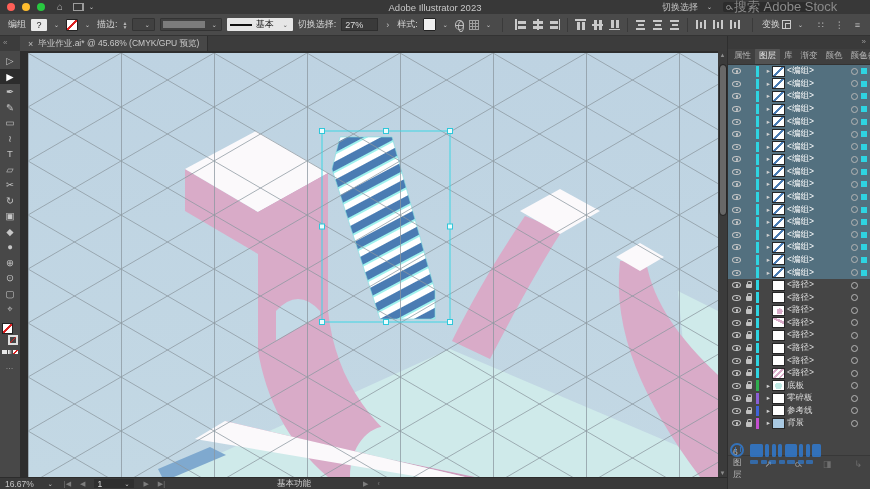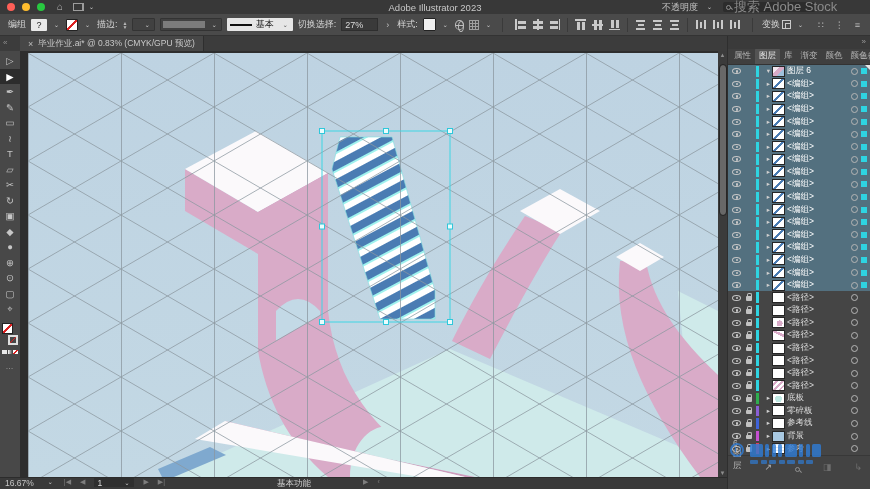--- a/index.html
+++ b/index.html
@@ -88,21 +88,21 @@
   
   #canvas{position:absolute;left:20px;top:51px;width:707px;height:426px;background:#2e2e2e}
   #artboard{position:absolute;left:8px;top:2px;right:9px;bottom:0;overflow:hidden}
   #artboard svg{display:block;width:100%;height:100%}
   #vscroll{position:absolute;right:0;top:0;width:9px;bottom:0;background:#3b3b3b}
   #vscroll .thumb{position:absolute;left:1.5px;width:6px;top:14px;height:150px;background:#686868;border-radius:3px}
   #vscroll .arr{position:absolute;left:0;width:9px;text-align:center;font-size:6px;color:#8d8d8d}
 
   
   #statusbar{position:absolute;left:0;bottom:0;width:727px;height:12px;background:#3a3a3a;border-top:1px solid #2c2c2c;
-    display:flex;align-items:flex-start;font-size:8.5px;color:#c6c6c6;z-index:26;gap:9px;padding-left:5px}
+    display:flex;align-items:center;font-size:8.5px;color:#c6c6c6;z-index:26;gap:9px;padding-left:5px}
   #statusbar .navg{color:#7d7d7d;font-size:7px}
   #abfield{width:40px;height:9px;background:#2f2f2f;display:flex;align-items:center;justify-content:space-between;padding:0 3px;color:#ddd}
   #stmsg{width:120px;text-align:center;margin-left:60px;color:#cfcfcf}
 
   
   #panel{position:absolute;left:727px;top:36px;width:143px;bottom:0;background:#454545;z-index:27;border-left:1px solid #2e2e2e}
   #panel-head{height:13px;background:#3a3a3a;position:relative}
   #panel-head .collapse{position:absolute;right:4px;top:1px;font-size:8px;color:#9a9a9a}
   #ptabs{height:16px;background:#3f3f3f;display:flex;align-items:flex-end;padding-left:2px;border-bottom:1px solid #333}
   .ptab{font-size:8.5px;color:#b3b3b3;padding:2px 4px;flex:none}
@@ -128,21 +128,21 @@
   .t-stripes{background:repeating-linear-gradient(135deg,#fff 0 2px,#d9abc8 2px 4px)}
   .t-mint{background:radial-gradient(circle at 50% 55%,#bfe9e4 0 45%,#fff 46%)}
   .t-blue{background:#a9c9e2}
   .t-grid{background:repeating-linear-gradient(0deg,#fff 0 2px,#dce8f2 2px 3px),repeating-linear-gradient(90deg,#fff 0 2px,#cfdff0 2px 3px)}
   .llabel{flex:1;font-size:8.5px;color:#dedede;white-space:nowrap;overflow:hidden}
   .lrow.sel .llabel{color:#fff}
   .tgt{width:7px;height:7px;border:1px solid #b5b5b5;border-radius:50%;margin:0 3px 0 3px;flex:none}
   .sq{width:6px;height:6px;background:var(--cyan);flex:none;margin-right:3px}
   .fold{position:absolute;right:0;top:0;width:0;height:0;border-left:5px solid transparent;border-top:5px solid #e8e8e8}
   #panel-bottom{position:absolute;left:0;right:0;bottom:0;height:34px;background:#434343;border-top:1px solid #383838;font-size:8.5px;color:#b9b9b9}
-  #panel-bottom .inner{display:flex;align-items:flex-end;height:16px;padding:0 5px;gap:23px}
+  #panel-bottom .inner{display:flex;align-items:center;height:16px;padding:0 5px;gap:23px}
   #panel-bottom .count{margin-right:auto}
   .pbico{font-size:9px;color:#b5b5b5}
   .pbico.dim{color:#6e6e6e}
   .trashico{width:7px;height:8px;border:1px solid #b5b5b5;border-top:none;border-radius:0 0 1px 1px;position:relative;display:inline-block}
   .trashico::before{content:"";position:absolute;left:-2px;top:-2.5px;width:9px;height:1.5px;background:#b5b5b5}
 
   
   #watermark{position:absolute;right:8px;bottom:4px;width:132px;height:42px;opacity:.8;z-index:40;pointer-events:none}
   #watermark .row1{display:flex;align-items:flex-end;gap:2.5px}
   #watermark .logo{width:14px;height:14px;border:2.5px solid #2f7cd6;border-radius:50%;position:relative;margin-right:3px}
@@ -158,21 +158,21 @@
   <span class="tl" style="background:#ff5f57"></span>
   <span class="tl" style="background:#febc2e"></span>
   <span class="tl" style="background:#28c840"></span>
   <span id="home">⌂</span>
   <span class="layoutico">
       <i></i>
     </span>
   <span class="chev">⌄</span>
   <div id="mb-title">Adobe Illustrator 2023</div>
   <div id="workspace">
-    <span>不透明度</span>
+    <span>切换选择</span>
     <span class="chev">⌄</span>
   </div>
   <div id="searchbox">
     <i class="magico"></i>
     <span>搜索 Adobe Stock</span>
   </div>
 </div>
 
 <div id="controlbar">
   <span>编组</span>
@@ -243,21 +243,21 @@
   <span style="flex:1"></span>
   <span class="rc">∷</span>
   <span class="rc">⋮</span>
   <span class="rc" style="margin-right:10px">≡</span>
 </div>
 
 <div id="tabbar">
   <span class="collapse">«</span>
   <div id="doctab">
     <span class="close">×</span>
-    <span class="title">毕业作业.ai* @ 0.83% (CMYK/GPU 预览)</span>
+    <span class="title">毕业作业.ai* @ 45.68% (CMYK/GPU 预览)</span>
   </div>
 </div>
 
 <div id="toolbar">
   <div style="display:flex;flex-direction:column;width:100%">
       <div class="tool">▷</div>
       <div class="tool active">▶</div>
       <div class="tool">✒</div>
       <div class="tool">✎</div>
       <div class="tool">▭</div>
@@ -383,33 +383,20 @@
       </span>
     <span class="pmenu">≡</span>
   </div>
   <div id="layer-rows">
       <div class="lrow sel">
         <span class="cell eye">
           <i class="eyeico"></i>
         </span>
         <span class="cell lockc"></span>
         <span class="cbar" style="background:var(--cyan)"></span>
-        <span class="chev">▾</span>
-        <span class="thumb t-art"></span>
-        <span class="llabel">图层 6</span>
-        <span class="tgt"></span>
-        <span class="sq" style="visibility:visible"></span>
-        <span class="fold"></span>
-      </div>
-      <div class="lrow sel">
-        <span class="cell eye">
-          <i class="eyeico"></i>
-        </span>
-        <span class="cell lockc"></span>
-        <span class="cbar" style="background:var(--cyan)"></span>
         <span class="chev">▸</span>
         <span class="thumb t-diag"></span>
         <span class="llabel">&lt;编组&gt;</span>
         <span class="tgt"></span>
         <span class="sq" style="visibility:visible"></span>
       </div>
       <div class="lrow sel">
         <span class="cell eye">
           <i class="eyeico"></i>
         </span>
@@ -759,34 +746,20 @@
         <span class="cell eye">
           <i class="eyeico"></i>
         </span>
         <span class="cell lockc">
           <i class="lockico"></i>
         </span>
         <span class="cbar" style="background:#c44fd0"></span>
         <span class="chev">▸</span>
         <span class="thumb t-blue"></span>
         <span class="llabel">背景</span>
-        <span class="tgt"></span>
-        <span class="sq" style="visibility:hidden"></span>
-      </div>
-      <div class="lrow">
-        <span class="cell eye">
-          <i class="eyeico"></i>
-        </span>
-        <span class="cell lockc">
-          <i class="lockico"></i>
-        </span>
-        <span class="cbar" style="background:#e23b5e"></span>
-        <span class="chev">▸</span>
-        <span class="thumb t-grid"></span>
-        <span class="llabel">参考</span>
         <span class="tgt"></span>
         <span class="sq" style="visibility:hidden"></span>
       </div>
     </div>
   <div id="panel-bottom">
     <div class="inner">
       <span class="count">6 图层</span>
       <span class="pbico">↗</span>
       <i class="magico"></i>
       <span class="pbico dim">◨</span>

